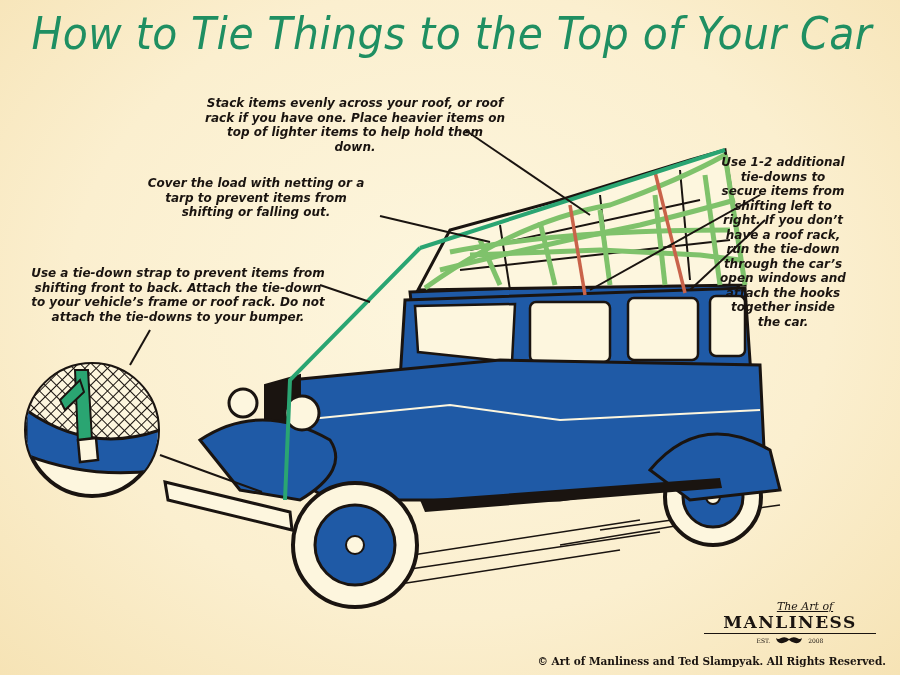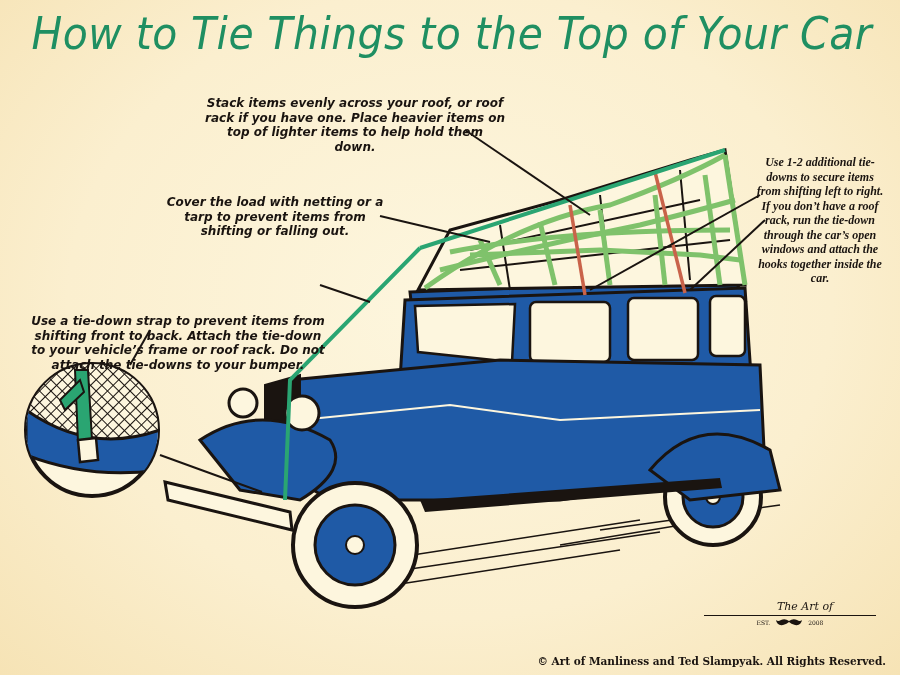--- a/index.html
+++ b/index.html
@@ -13,26 +13,26 @@
     font-family: "DejaVu Sans", sans-serif; font-style: italic; font-weight: normal;
     font-size: 44px; color: #1f8f62; letter-spacing: 0.5px; white-space: nowrap;
     transform: scaleX(0.93); transform-origin: center;
   }
   .note {
     position: absolute; font-family: "DejaVu Sans", sans-serif; font-style: italic;
     font-size: 12px; line-height: 14.5px; color: #1a1410; text-align: center;
     font-weight: bold;
   }
   .note1 { left: 205px; top: 96px; width: 300px; }
-  .note2 { left: 160px; top: 176px; width: 230px; margin-top: 19px; }
-  .note3 { left: 28px; top: 266px; width: 300px; margin-top: 48px; }
-  .note4 { left: 755px; top: 155px; width: 130px; font-family: Liberation Serif, serif; }
+  .note2 { left: 141px; top: 176px; width: 230px; }
+  .note3 { left: 28px; top: 266px; width: 300px; }
+  .note4 { left: 718px; top: 155px; width: 130px; }
   svg.art { position: absolute; left: 0; top: 0; }
   .logo { position: absolute; left: 700px; top: 600px; width: 180px; text-align: center; }
-  .logo-script { font-family: "DejaVu Serif", serif; font-style: italic; font-size: 11px; color: #1a1410; margin-left: 30px; }
+  .logo-script { font-family: "DejaVu Serif", serif; font-style: italic; font-size: 11px; color: #1a1410; margin-left: 30px; text-decoration: underline; }
   .logo-main { font-family: "DejaVu Serif", serif; font-weight: bold; font-size: 17px; letter-spacing: 1.5px; color: #1a1410; line-height: 18px; }
   .logo-est { font-family: "DejaVu Serif", serif; font-size: 6px; color: #1a1410; display:flex; justify-content:center; align-items:center; gap: 6px; border-top: 1.5px solid #1a1410; margin: 2px 4px 0 4px; padding-top: 2px; }
   .stache { display:inline-block; width: 26px; height: 9px; }
   .copyright {
     position: absolute; right: 14px; top: 655px; font-family: "DejaVu Serif", serif;
     font-size: 10.5px; color: #1a1410; white-space: nowrap; font-weight: bold;
   }
 </style>
 </head>
 <body>
@@ -149,20 +149,21 @@
   </g>
 </svg>
 
 <div class="note note1">Stack items evenly across your roof, or roof rack if you have one. Place heavier items on top of lighter items to help hold them down.</div>
 <div class="note note2">Cover the load with netting or a tarp to prevent items from shifting or falling out.</div>
 <div class="note note3">Use a tie-down strap to prevent items from shifting front to back. Attach the tie-down to your vehicle’s frame or roof rack. Do not attach the tie-downs to your bumper.</div>
 <div class="note note4">Use 1-2 additional tie-downs to secure items from shifting left to right. If you don’t have a roof rack, run the tie-down through the car’s open windows and attach the hooks together inside the car.</div>
 
 <div class="logo">
   <div class="logo-script">The Art of</div>
+  <div class="logo-main">MANLINESS</div>
   <div class="logo-est">
     <span>EST.</span>
     <svg class="stache" viewBox="0 0 26 9">
       <path d="M13 3 Q9 0 5 2 Q2 4 0 2 Q1 8 7 7 Q11 6 13 4 Q15 6 19 7 Q25 8 26 2 Q24 4 21 2 Q17 0 13 3 Z" fill="#1a1410"></path>
     </svg>
     <span>2008</span>
   </div>
 </div>
 
 <div class="copyright">© Art of Manliness and Ted Slampyak. All Rights Reserved.</div>

